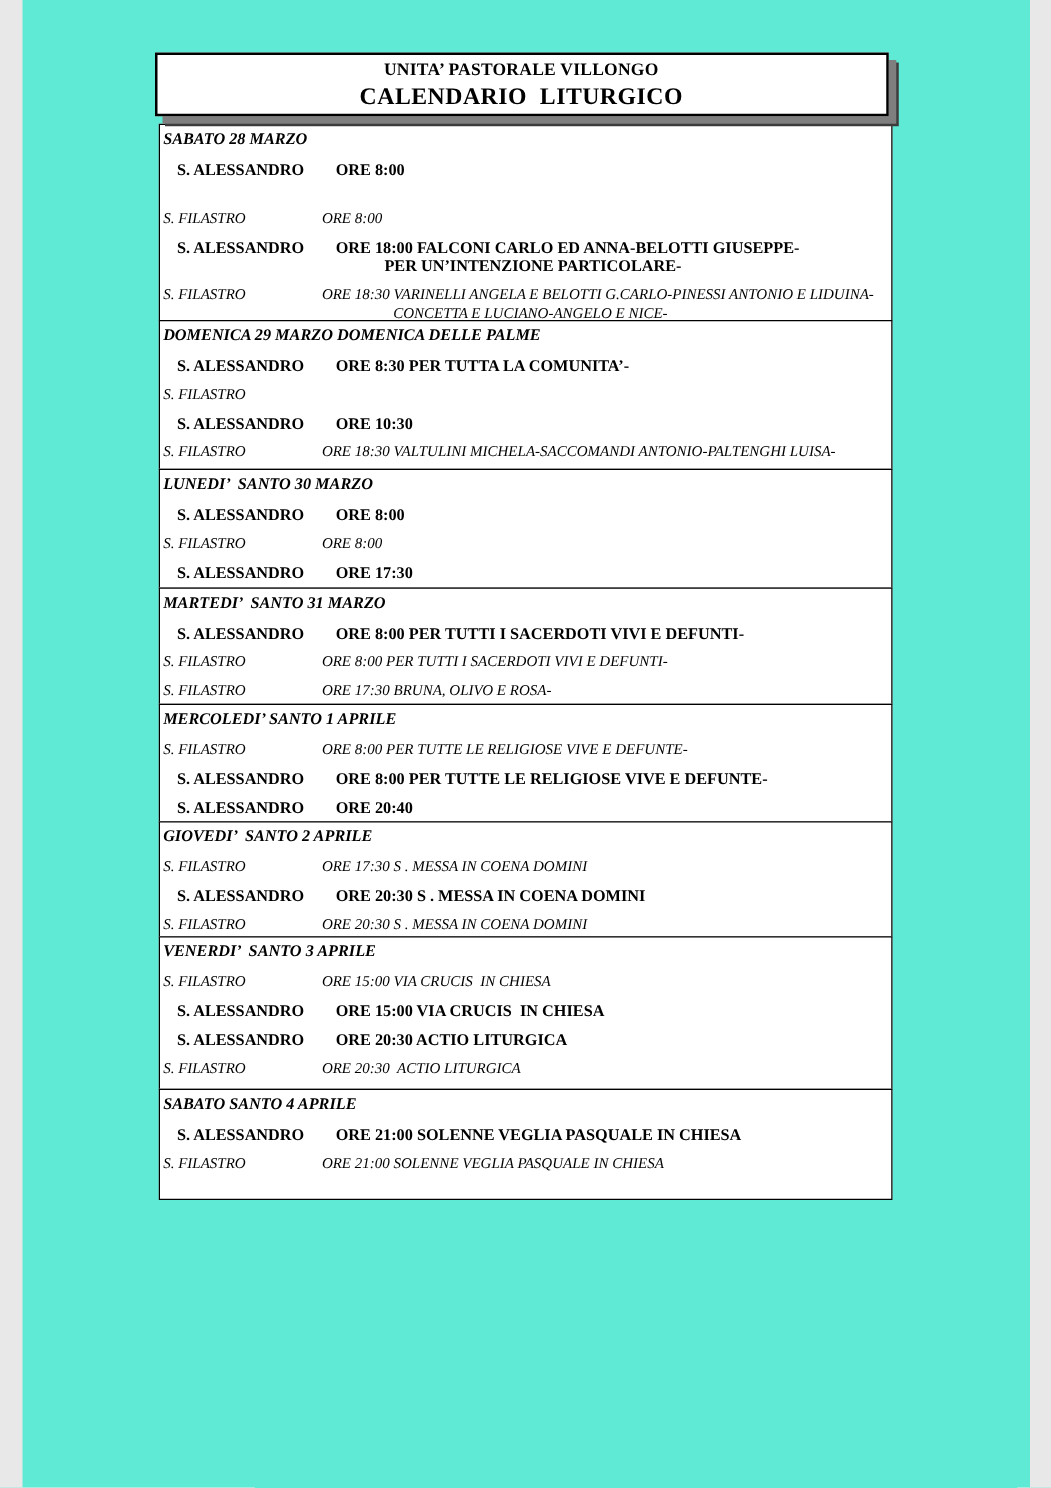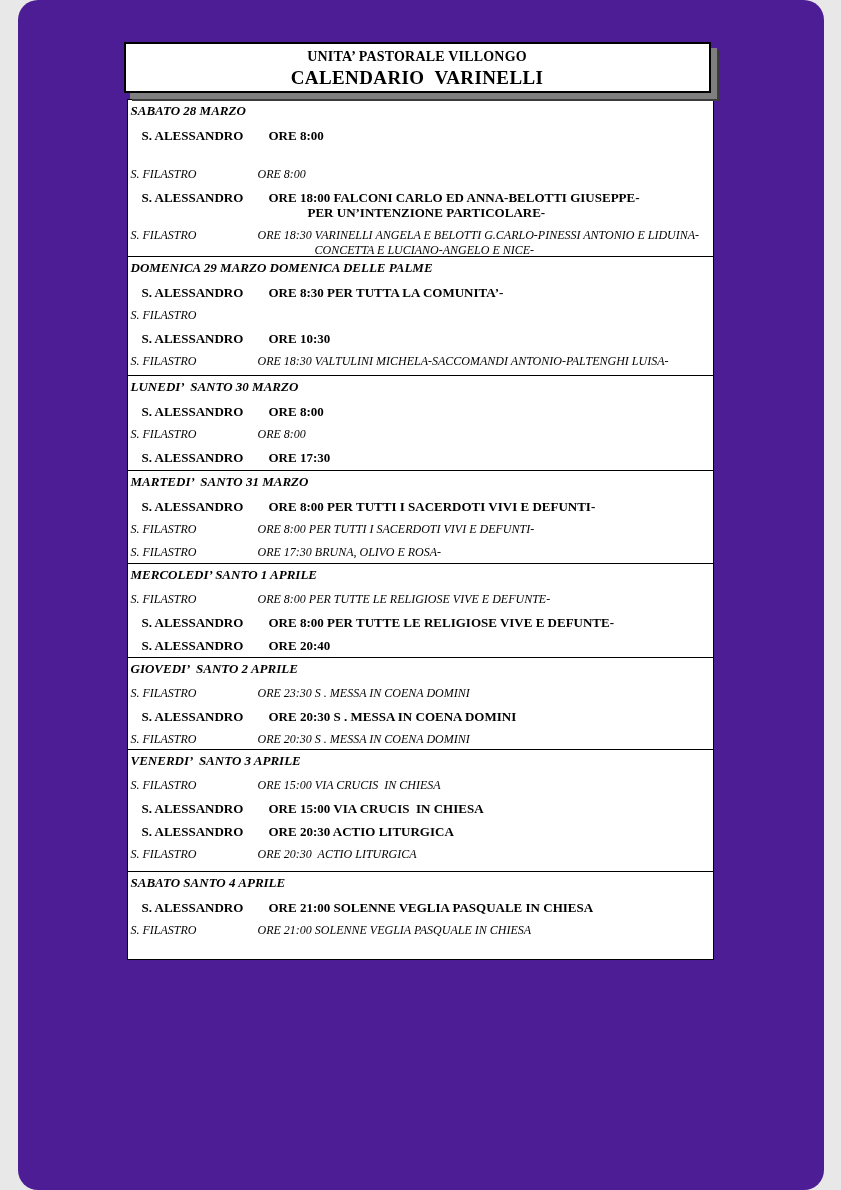--- a/index.html
+++ b/index.html
@@ -1,25 +1,24 @@
 <!DOCTYPE html>
 <html><head>
 <meta charset="utf-8">
 <style>
   html, body { margin: 0; padding: 0; background: #e8e8e8; }
   .page {
     position: relative;
     width: 806px;
     height: 1190px;
     margin: 0 auto;
-    background: #4c1d95;
+    background: #5eead4;
     font-family: "Liberation Serif", "DejaVu Serif", serif;
     color: #000;
     overflow: hidden;
-    border-radius: 20px;
   }
   
   .header-box {
     position: absolute;
     left: 106px; top: 42px;
     width: 587px; height: 51px;
     box-sizing: border-box;
     border: 2px solid #000;
     background: #fff;
     box-shadow: 6px 6px 0 #7f7f7f, 8px 8px 0 #3c3c3c;
@@ -73,21 +72,21 @@
   .row.bold   .line.cont { padding-left: 39px; }
   .row.italic .line.cont { padding-left: 57px; }
 </style>
 </head>
 <body>
 
 <div class="page">
 
   <div class="header-box">
     <div class="title-1">UNITA’ PASTORALE VILLONGO</div>
-    <div class="title-2">CALENDARIO  VARINELLI</div>
+    <div class="title-2">CALENDARIO  LITURGICO</div>
   </div>
 
   <div class="calendar" id="calendar">
     <section class="section">
       <div class="day-header">SABATO 28 MARZO</div>
 
     <div class="row bold">
       <div class="church">S. ALESSANDRO</div>
       <div class="content">
             <div class="line">ORE 8:00</div>
@@ -221,21 +220,21 @@
           </div>
     </div>
   </section>
 
     <section class="section">
       <div class="day-header">GIOVEDI’  SANTO 2 APRILE</div>
 
     <div class="row italic">
       <div class="church">S. FILASTRO</div>
       <div class="content">
-            <div class="line">ORE 23:30 S . MESSA IN COENA DOMINI</div>
+            <div class="line">ORE 17:30 S . MESSA IN COENA DOMINI</div>
           </div>
     </div>
 
     <div class="row bold">
       <div class="church">S. ALESSANDRO</div>
       <div class="content">
             <div class="line">ORE 20:30 S . MESSA IN COENA DOMINI</div>
           </div>
     </div>
 

